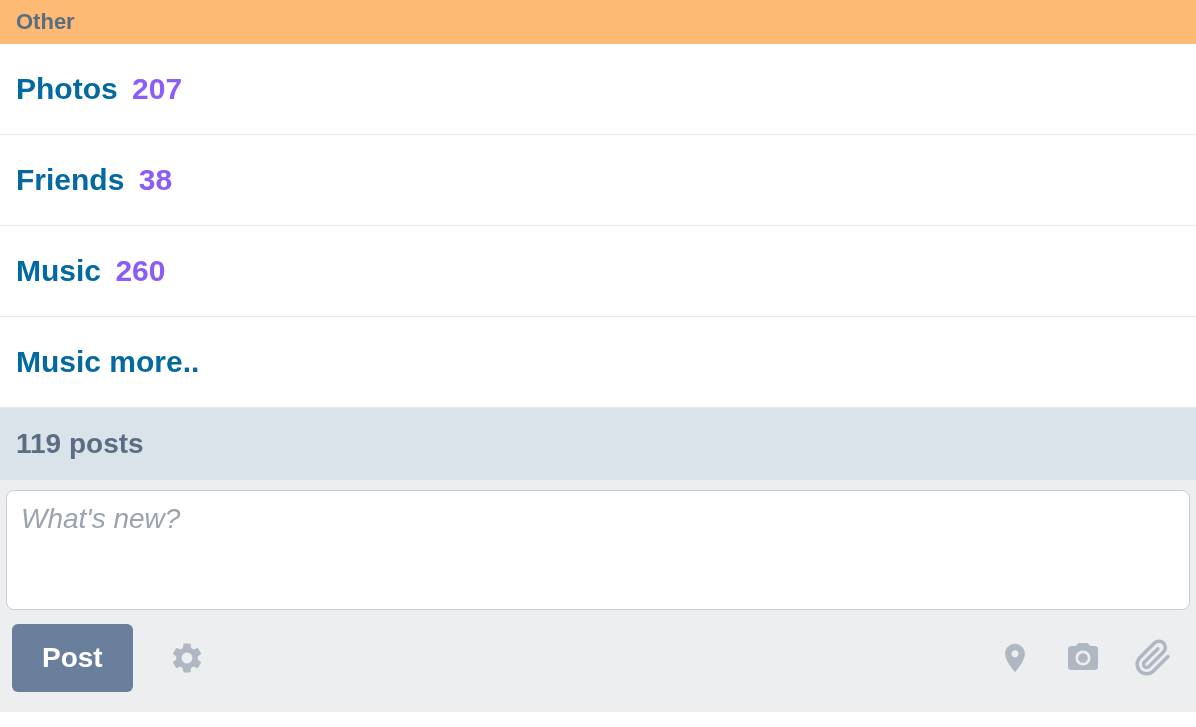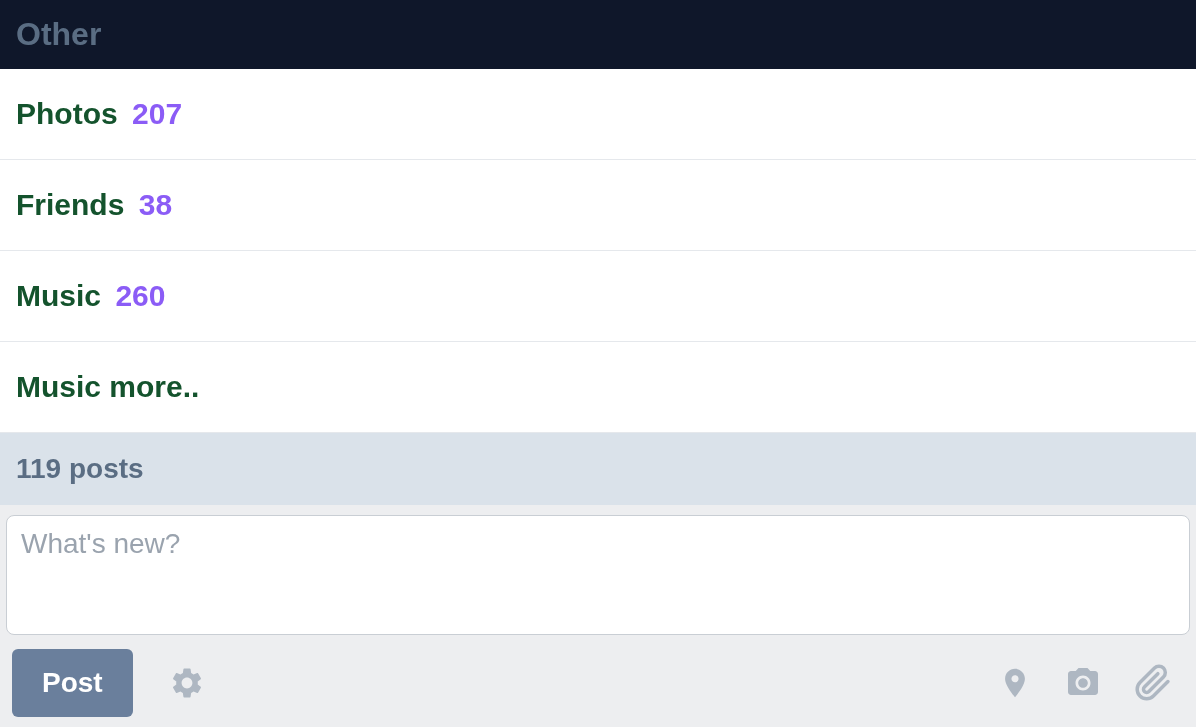--- a/index.html
+++ b/index.html
@@ -8,37 +8,37 @@
       box-sizing: border-box;
     }
     body {
       font-family: -apple-system, BlinkMacSystemFont, "Helvetica Neue", Arial, sans-serif;
       background: #ffffff;
       width: 1196px;
       height: 727px;
       overflow: hidden;
     }
     .section-header {
-      background: #0f172a;
-      padding: 16px 16px;
-      font-size: 32px;
+      background: #fdba74;
+      padding: 9px 16px;
+      font-size: 22px;
       font-weight: 600;
       color: #5a6d83;
     }
     .menu-item {
       background: #ffffff;
       padding: 28px 16px;
       font-size: 30px;
       font-weight: 600;
       color: #3b4b61;
       border-bottom: 1px solid #e5e8ec;
       cursor: pointer;
     }
     .menu-item .label {
-      color: #14532d;
+      color: #0369a1;
       text-align: center;
     }
     .menu-item .count {
       color: #8b5cf6;
       font-weight: 700;
       margin-left: 6px;
     }
     .posts-header {
       background: #dae2ea;
       padding: 20px 16px;
@@ -59,20 +59,21 @@
     }
     .compose-input {
       width: 100%;
       border: none;
       outline: none;
       resize: none;
       font-size: 28px;
       font-family: inherit;
       color: #6d28d9;
       min-height: 90px;
+      font-style: italic;
     }
     .compose-input::placeholder {
       color: #9aa3ae;
     }
     .toolbar {
       display: flex;
       align-items: center;
       padding: 14px 18px 14px 0;
       background: #edeef0;
     }

